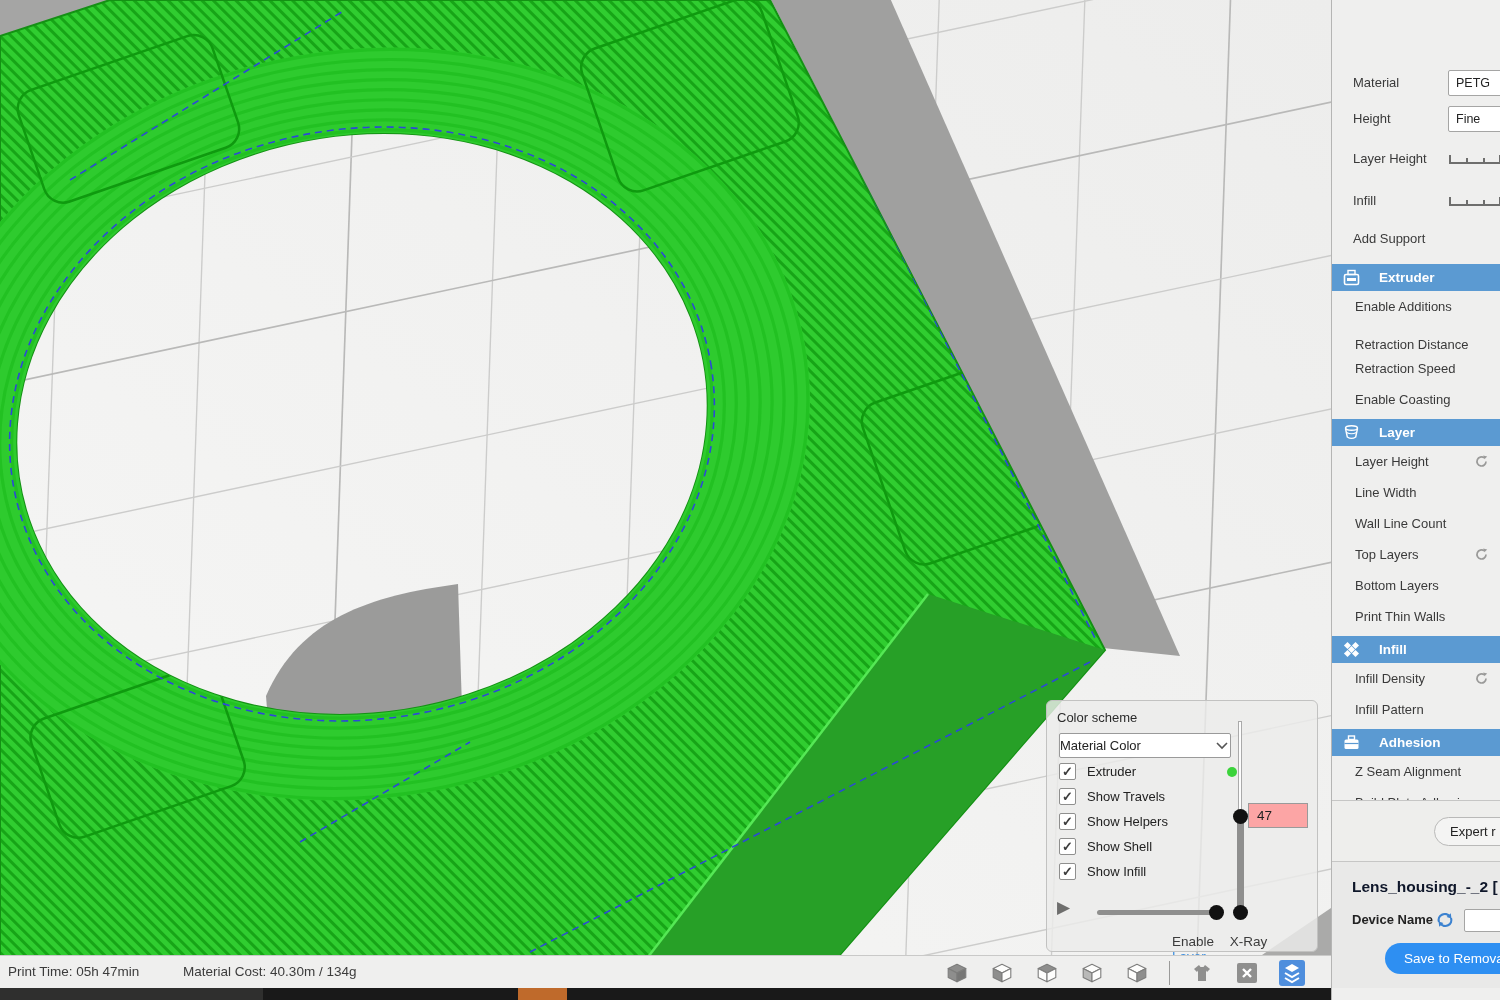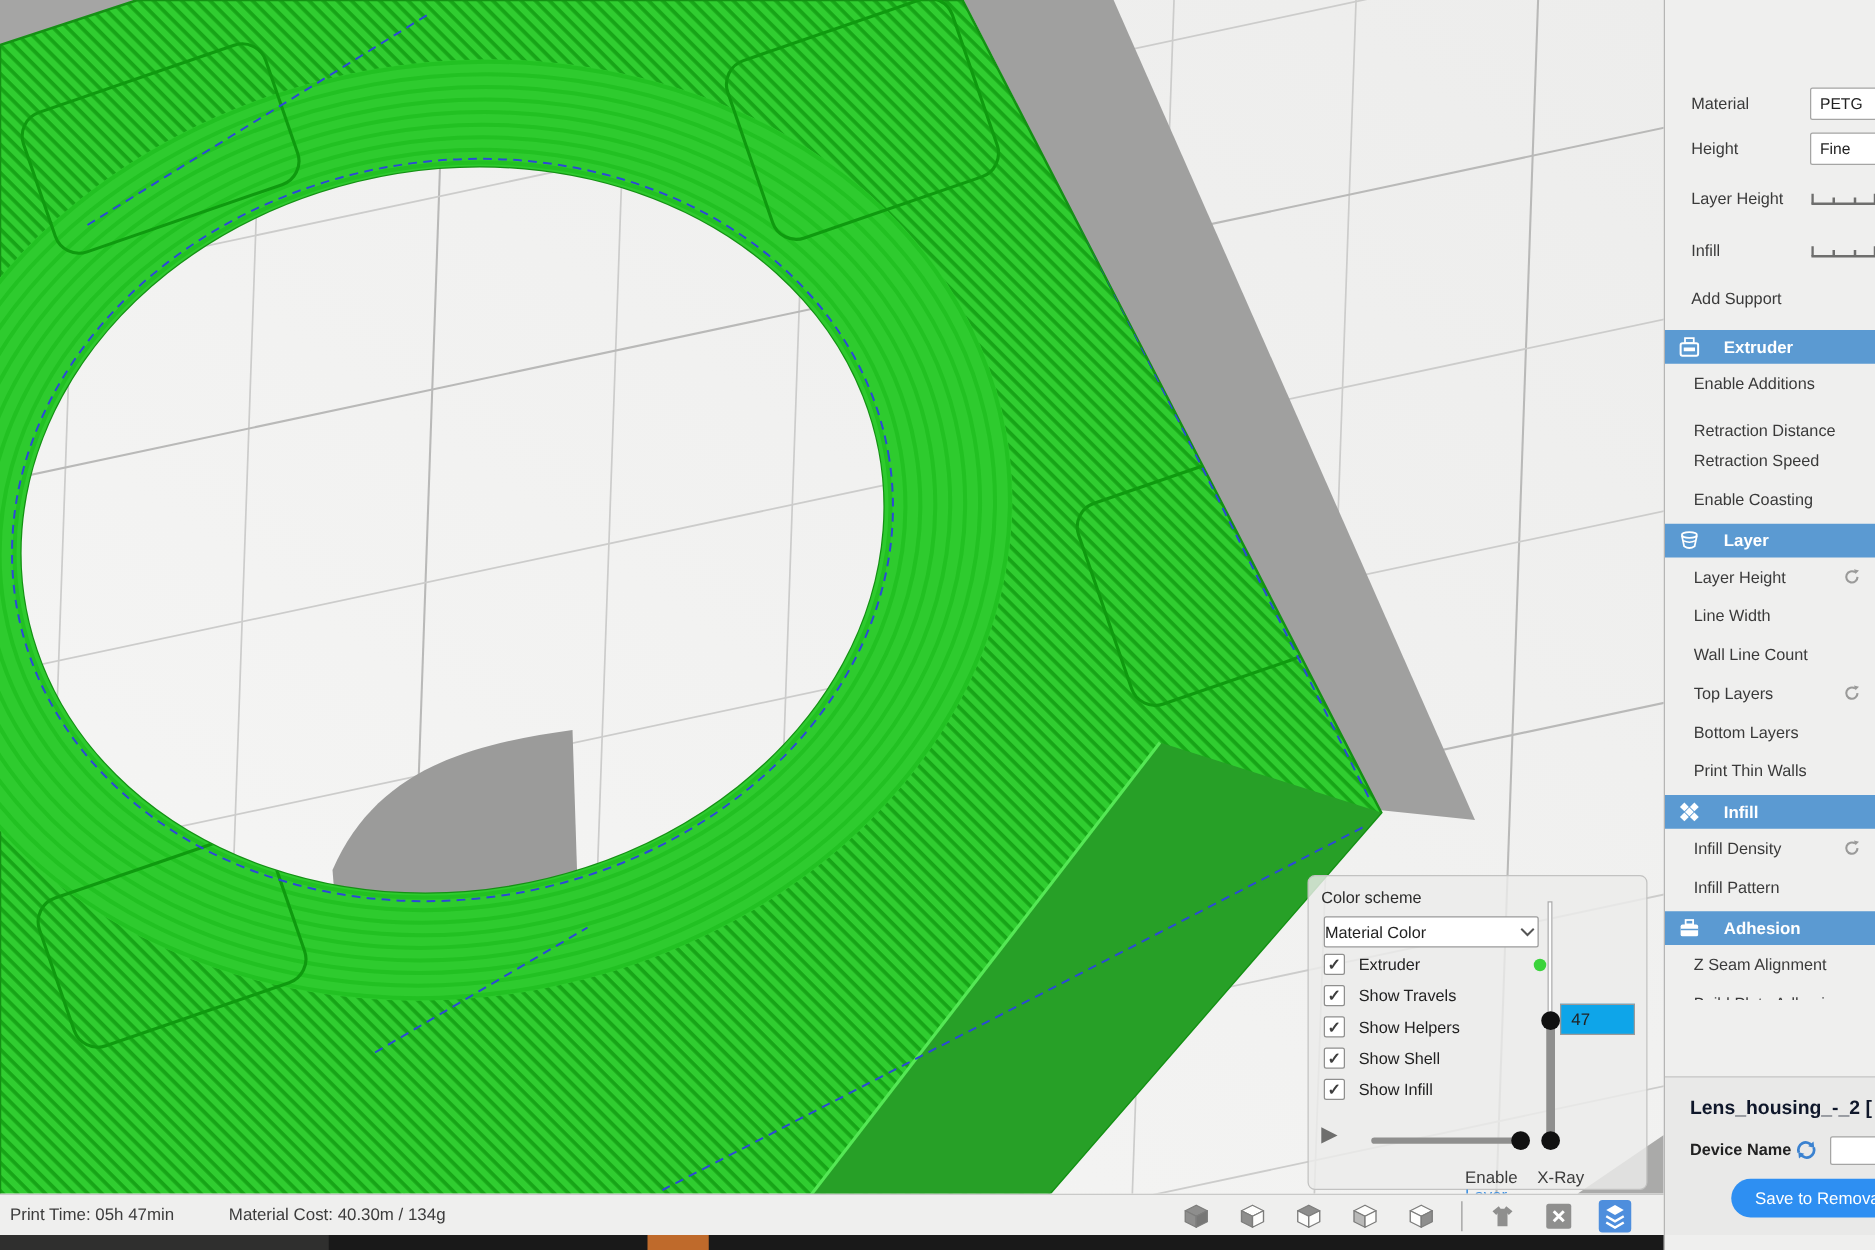--- a/index.html
+++ b/index.html
@@ -25,21 +25,21 @@
   .cp-label { position:absolute; left:28px; top:1px; font-size:13px; color:#222; }
   .cp-dot { position:absolute; left:168px; top:4px; width:10px; height:10px;
     border-radius:50%; background:#3bd33b; }
   .cp-play { left:10px; top:196px; font-size:17px; color:#6e6e6d; }
   .h-track { left:50px; top:209px; width:122px; height:5px; background:#8f8f8e; border-radius:3px; }
   .h-handle { left:162px; top:204px; width:15px; height:15px; background:#111; border-radius:50%; }
   .v-track-thin { left:191px; top:20px; width:4px; height:96px; background:#fdfdfd; border:1px solid #aaa; }
   .v-track-thick { left:190px; top:112px; width:7px; height:102px; background:#8f8f8e; border-radius:3px; }
   .v-handle-top { left:186px; top:108px; width:15px; height:15px; background:#111; border-radius:50%; }
   .v-handle-bot { left:186px; top:204px; width:15px; height:15px; background:#111; border-radius:50%; }
-  .layer-box { left:201px; top:102px; width:60px; height:25px; background:#0ea5e9;
+  .layer-box { left:201px; top:102px; width:60px; height:25px; background:#fca5a5;
     border:1px solid #9a9a9a; font-size:13.5px; color:#222; line-height:23px; padding-left:8px; }
   #view-modes { left:1172px; top:934px; width:150px; font-size:13.5px; color:#3c3c3c; }
   #view-modes span { margin-right:12px; cursor:pointer; }
   .vm-active { color:#3d8fe0; }
 
   
   #status-bar { left:0; top:955px; width:1331px; height:33px; background:#efefee;
     border-top:1px solid #c9c9c8; font-size:13.5px; color:#3c3c3c; }
   #status-texts { left:8px; top:8px; }
   #status-texts span { margin-right:40px; }
@@ -411,20 +411,23 @@
     <svg class="ic" width="17" height="17">
       <rect x="1.5" y="5.5" width="14" height="9.5" rx="1.5" fill="#fff"></rect>
       <rect x="5.5" y="2" width="6" height="3.5" fill="none" stroke="#fff" stroke-width="1.4"></rect>
       <line x1="1.5" y1="9.5" x2="15.5" y2="9.5" stroke="#5b9ad2" stroke-width="1.2"></line>
     </svg>
     <span class="tx">Adhesion</span>
   </div>
   <div class="abs sb-item" style="top:760px">Z Seam Alignment</div>
   <div class="abs sb-item clipped" style="top:791px">Build Plate Adhesion</div>
 
+  <div id="sb-footer1" class="abs">
+    <div class="abs expert-btn">Expert r</div>
+  </div>
 
   <div id="sb-footer2" class="abs">
     <div class="abs file-name">
       <span>Lens_housing_-_2</span>
       <span>[</span>
     </div>
     <div class="abs dev-label">Device Name</div>
     <svg class="abs dev-refresh" width="18" height="18">
       <path d="M3,11 A6,6 0 0 1 13.6,5.6" fill="none" stroke="#3b82d0" stroke-width="2.2"></path>
       <polygon points="14.8,2.2 15.4,7.4 10.6,6" fill="#3b82d0"></polygon>

